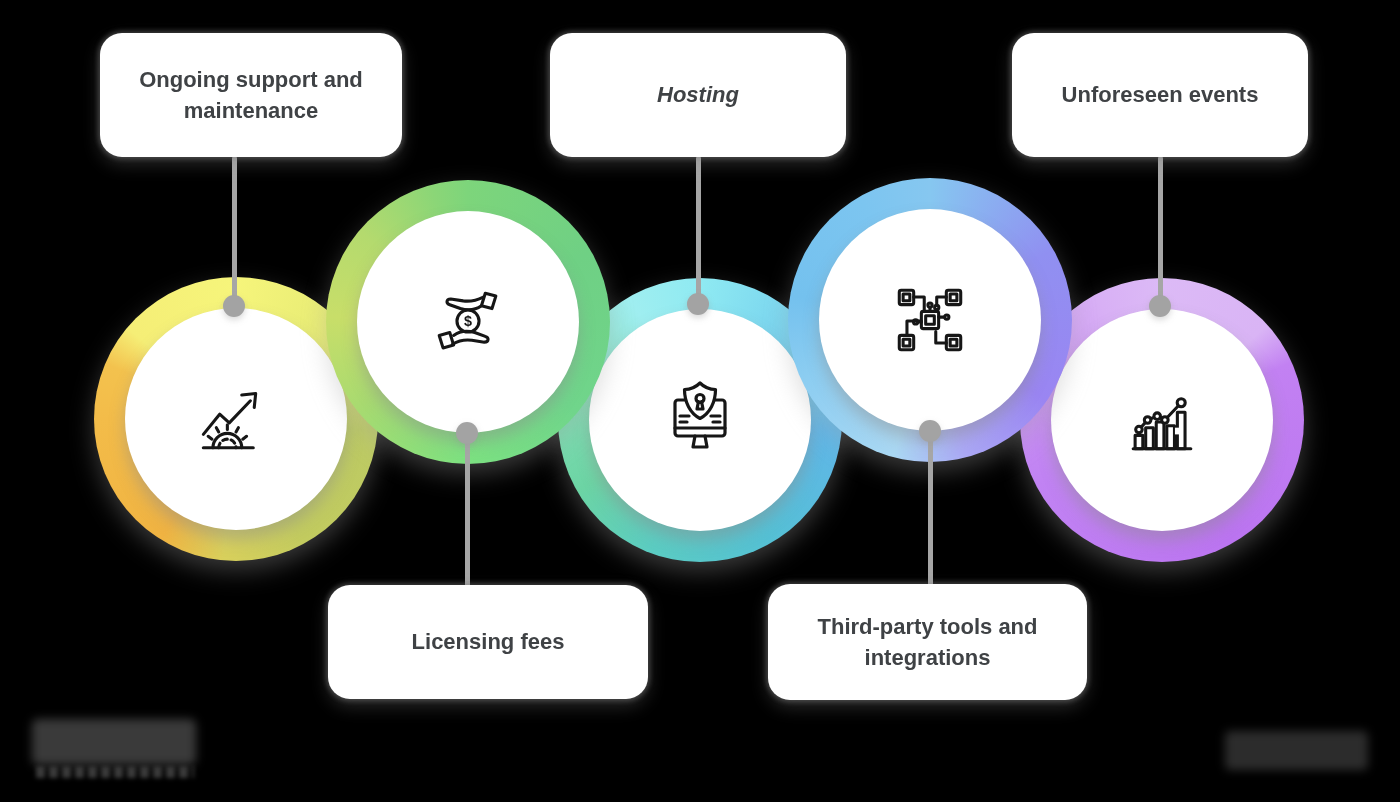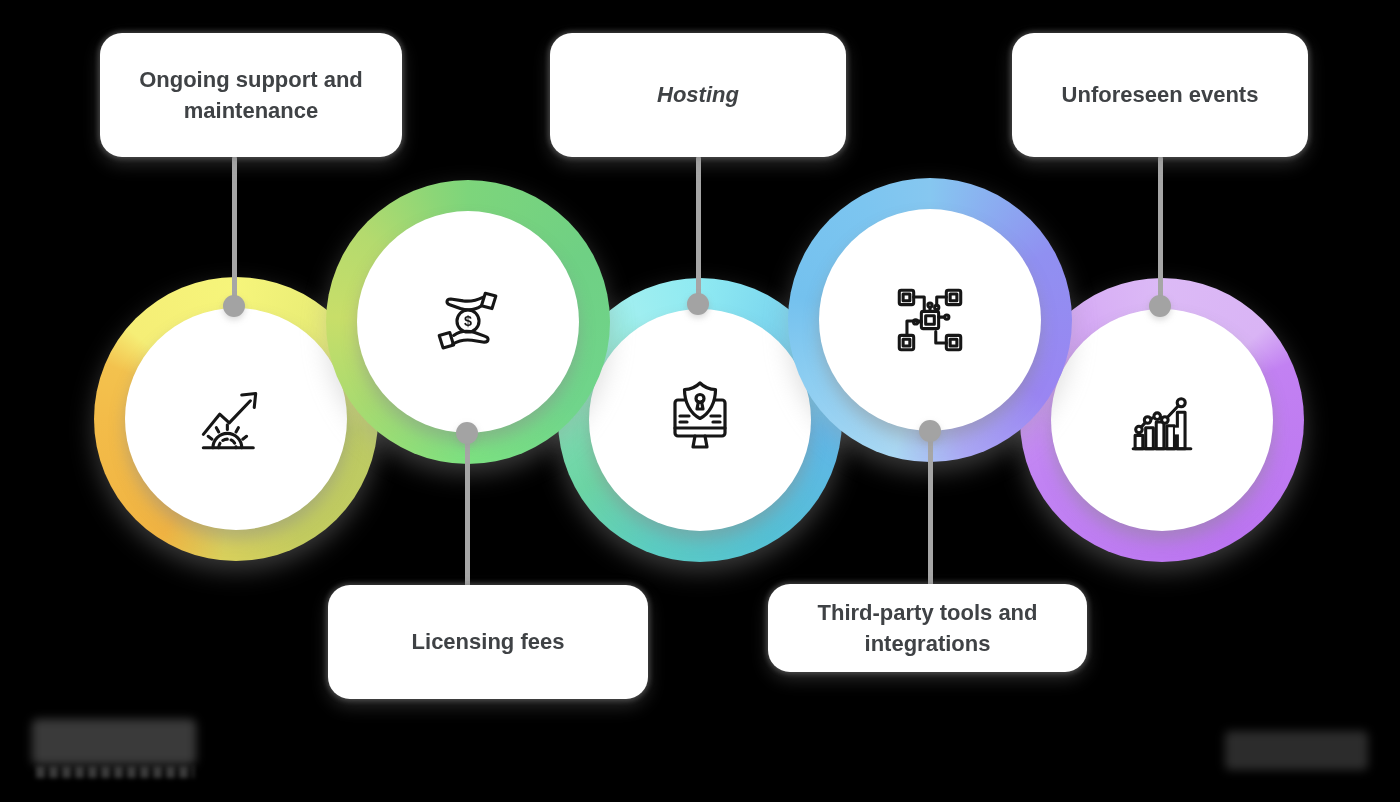--- a/index.html
+++ b/index.html
@@ -53,21 +53,21 @@
   
   .label-box{position:absolute;background:#fff;border-radius:22px;z-index:7;
              display:flex;align-items:center;justify-content:center;text-align:center;
              font-weight:700;font-size:22px;line-height:1.42;color:#3f4245;
              padding:0 20px;box-sizing:border-box;
              box-shadow:0 0 5px 2px rgba(125,125,125,.45),0 7px 18px rgba(150,150,150,.28);}
   .b1{left:100px;top:33px;width:302px;height:124px;}
   .b2{left:550px;top:33px;width:296px;height:124px;font-style:italic;}
   .b3{left:1012px;top:33px;width:296px;height:124px;}
   .b4{left:328px;top:585px;width:320px;height:114px;}
-  .b5{left:768px;top:584px;width:319px;height:88px;}
+  .b5{left:768px;top:584px;width:319px;height:116px;}
 
   
   .wm{position:absolute;z-index:1;}
   .wm-left-text{left:32px;top:719px;width:164px;height:46px;background:#3a3a3a;
                 border-radius:6px;filter:blur(5px);}
   .wm-left-underline{left:36px;top:766px;width:158px;height:12px;filter:blur(2px);
       background:repeating-linear-gradient(90deg,#3a3a3a 0 9px,transparent 9px 13px);}
   .wm-right-text{left:1225px;top:731px;width:143px;height:39px;background:#2c2c2c;
                  border-radius:5px;filter:blur(5px);}
 

